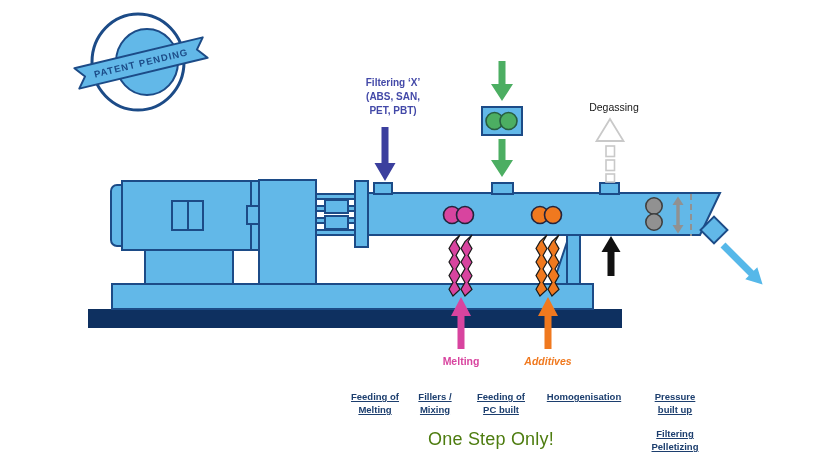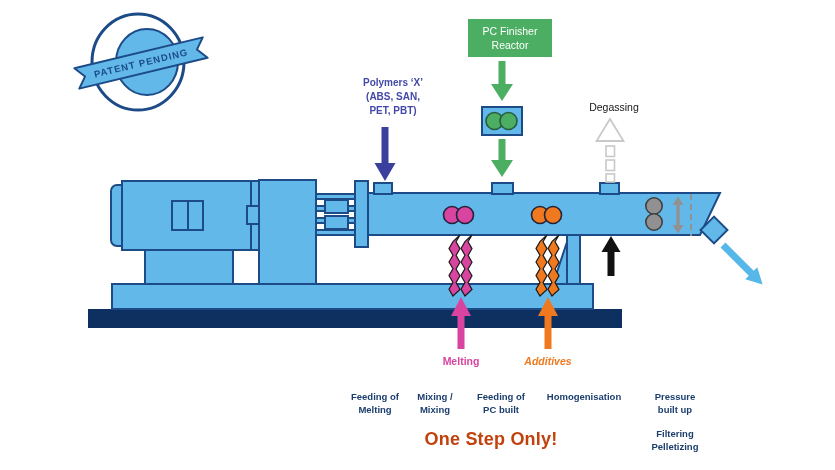--- a/index.html
+++ b/index.html
@@ -5,30 +5,30 @@
   html,body{margin:0;padding:0;background:#fff;}
   #canvas{
     position:relative;width:835px;height:470px;background:#fff;overflow:hidden;
     font-family:"Liberation Sans","DejaVu Sans",sans-serif;
   }
   #canvas svg{position:absolute;left:0;top:0;}
   .mk{fill:var(--machine_blue);stroke:var(--navy);stroke-width:2;}
   .lbl{position:absolute;text-align:center;line-height:1.35;}
   .purple{color:var(--text_purple);font-size:10px;font-weight:600;line-height:1.4;}
   .black-lbl{color:#161616;font-size:10.5px;font-weight:400;}
-  .step{color:var(--text_navy);font-size:9.5px;font-weight:700;}
+  .step{color:var(--text_navy);font-size:9.5px;font-weight:700;text-decoration:underline;}
   .pink-lbl{color:var(--pink);font-size:10.5px;font-weight:600;}
   .orange-lbl{color:var(--orange);font-size:10.5px;font-weight:600;font-style:italic;}
   #reactor-box{
     position:absolute;left:468px;top:19px;width:84px;height:38px;
     background:var(--green);color:#fff;font-size:10.5px;font-weight:500;
     display:flex;flex-direction:column;align-items:center;justify-content:center;line-height:1.35;
   }
   #tagline{position:absolute;left:391px;top:429px;width:200px;text-align:center;
-    color:#c2410c;font-size:18px;font-weight:700;letter-spacing:.2px;}
+    color:#4d7c0f;font-size:18px;font-weight:400;letter-spacing:.2px;}
   #polymers-label{left:338px;top:76px;width:110px;}
   #degassing-label{left:569px;top:100px;width:90px;}
   #stripping-label{left:585px;top:281px;width:80px;line-height:1.35;}
   #fillers-label{left:421px;top:354px;width:80px;}
   #additives-label{left:508px;top:354px;width:80px;}
   #step-0{left:335px;top:391px;width:80px;}
   #step-1{left:395px;top:391px;width:80px;}
   #step-2{left:461px;top:391px;width:80px;}
   #step-3{left:534px;top:391px;width:100px;}
   #step-4{left:635px;top:391px;width:80px;}
@@ -132,44 +132,40 @@
     <g>
       <circle cx="494.5" cy="121" r="8.5" fill="var(--green)" stroke="#275e41" stroke-width="1.6"></circle>
       <circle cx="508.5" cy="121" r="8.5" fill="var(--green)" stroke="#275e41" stroke-width="1.6"></circle>
     </g>
     <polygon points="498.5,139 498.5,160 491,160 502,177 513,160 505.5,160 505.5,139" fill="var(--green)"></polygon>
     <polygon points="457.5,349 457.5,316 451,316 461,297 471,316 464.5,316 464.5,349" fill="var(--pink)"></polygon>
     <polygon points="544.5,349 544.5,316 538,316 548,297 558,316 551.5,316 551.5,349" fill="var(--orange)"></polygon>
     <polygon points="607.5,276 607.5,252 601.5,252 611,236 620.5,252 614.5,252 614.5,276" fill="#111"></polygon>
   </svg>
 
-  <div id="reactor-box">
-    <span class="l">PC Finisher</span>
-    <span class="l">Reactor</span>
-  </div>
 
   <div id="polymers-label" class="lbl purple">
-    <span class="l">Polymers ‘X’</span>
+    <span class="l">Filtering ‘X’</span>
     <span class="l">(ABS, SAN,</span>
     <span class="l">PET, PBT)</span>
   </div>
 
   <div id="degassing-label" class="lbl black-lbl">Degassing</div>
 
 
   <div id="fillers-label" class="lbl pink-lbl">Melting</div>
 
   <div id="additives-label" class="lbl orange-lbl">Additives</div>
 
   <div id="step-0" class="lbl step">
     <span class="l">Feeding of</span>
     <span class="l">Melting</span>
   </div>
   <div id="step-1" class="lbl step">
-    <span class="l">Mixing /</span>
+    <span class="l">Fillers /</span>
     <span class="l">Mixing</span>
   </div>
   <div id="step-2" class="lbl step">
     <span class="l">Feeding of</span>
     <span class="l">PC built</span>
   </div>
   <div id="step-3" class="lbl step">
     <span class="l">Homogenisation</span>
     <span class="l"></span>
   </div>

